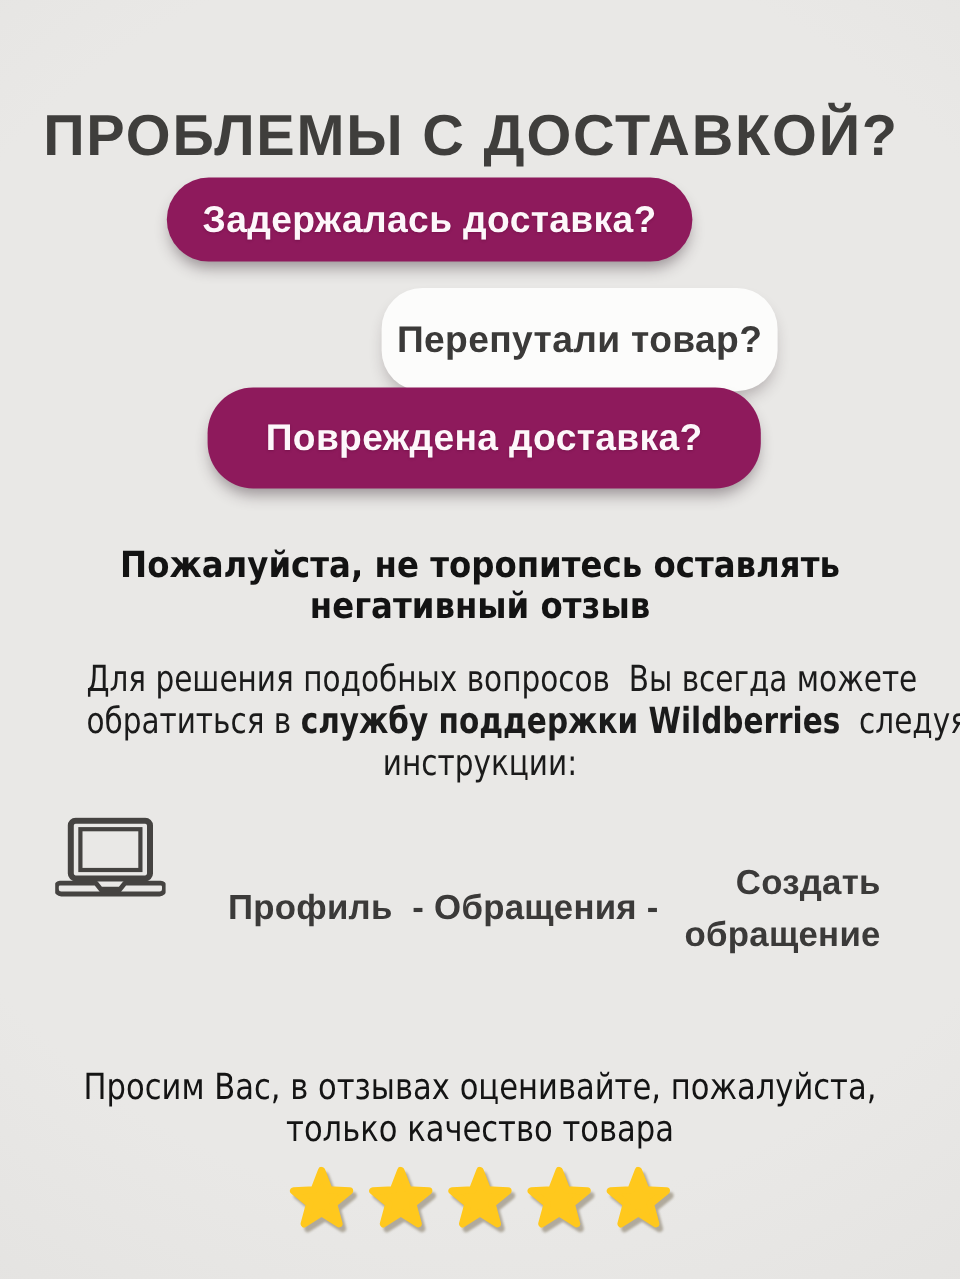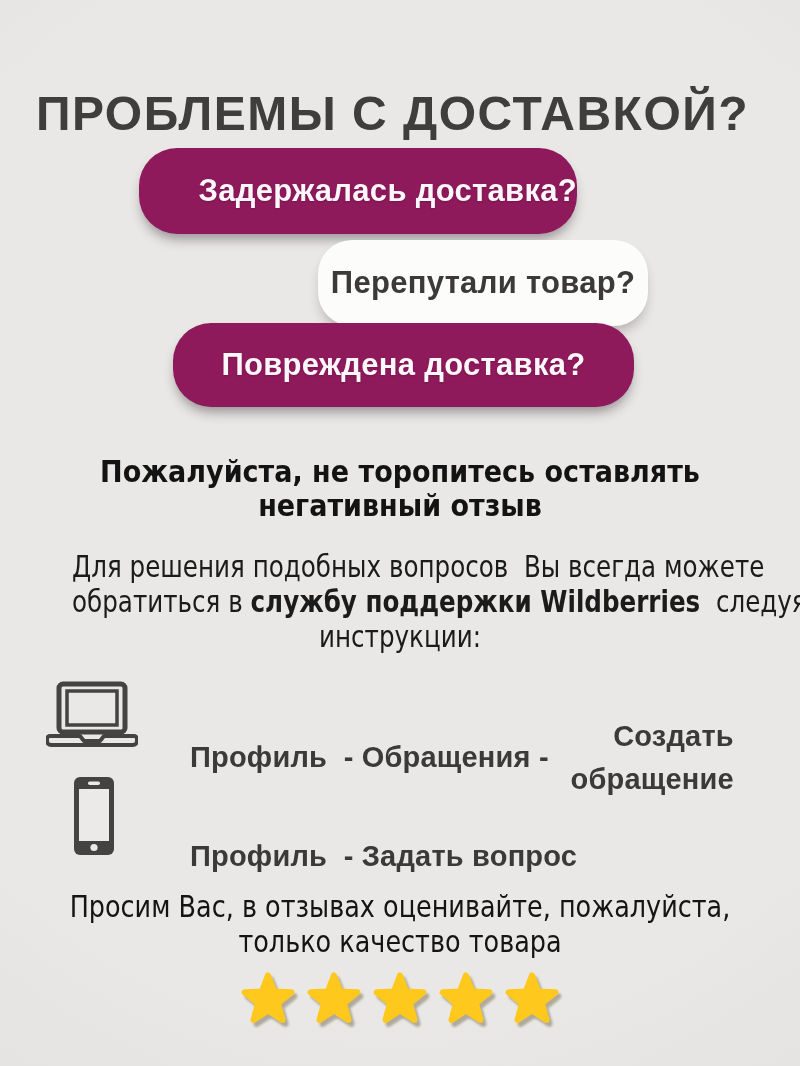--- a/index.html
+++ b/index.html
@@ -11,21 +11,21 @@
   .title{
     position:absolute;top:54px;left:0;right:15px;text-align:center;
     font-size:48px;font-weight:800;letter-spacing:1.5px;color:#3f3e3c;
   }
   .pill{
     position:absolute;display:flex;align-items:center;justify-content:center;
     font-weight:800;font-size:31px;letter-spacing:.3px;
   }
   .pill-accent{background:#8e1a5c;color:#fdf7fa;box-shadow:0 8px 12px -3px rgba(55,40,48,.45);text-shadow:0 1px 2px rgba(80,10,50,.35);}
   .pill-white{background:#fcfcfb;color:#3b3a39;box-shadow:0 8px 12px -3px rgba(55,40,48,.3);}
-  .pill-1{left:139px;top:148px;width:438px;height:86px;border-radius:38px;justify-content:flex-end;}
+  .pill-1{left:139px;top:148px;width:438px;height:70px;border-radius:38px;}
   .pill-2{left:318px;top:240px;width:330px;height:86px;border-radius:34px;}
   .pill-3{left:173px;top:323px;width:461px;height:84px;border-radius:38px;}
   .plea{
     position:absolute;top:455px;left:0;right:0;text-align:center;
     font-family:"DejaVu Sans", sans-serif;font-weight:700;font-size:30px;line-height:34px;
     color:#131313;transform:scaleX(.9);
   }
   .support{
     position:absolute;top:549px;left:0;right:0;text-align:center;
     font-family:"DejaVu Sans", sans-serif;font-size:30px;line-height:35px;
@@ -92,33 +92,20 @@
         <rect class="stroke-ico" x="21" y="10" width="50" height="34" stroke-width="3.5"></rect>
         <path class="stroke-ico" stroke-width="4" stroke-linejoin="round" d="M4,55 h30 l4,5 h16 l4,-5 h30 a3,3 0 0 1 3,3 v2 a4,4 0 0 1 -4,4 h-82 a4,4 0 0 1 -4,-4 v-2 a3,3 0 0 1 3,-3 z"></path>
       </svg>
     </span>
     <div class="path">
       <span class="steps">Профиль  - Обращения -</span>
       <span class="wrap-step">Создать обращение</span>
     </div>
   </div>
 
-  <div class="row row-2">
-    <span class="icon-phone">
-      <svg width="44" height="80" viewBox="0 0 44 80">
-        <rect x="2" y="1" width="40" height="78" rx="6" fill="#454341"></rect>
-        <rect x="7" y="13" width="30" height="52" fill="#eceae8"></rect>
-        <rect x="16" y="5.5" width="12" height="3.5" rx="1.7" fill="#eceae8"></rect>
-        <circle cx="22" cy="71.5" r="3.6" fill="#eceae8"></circle>
-      </svg>
-    </span>
-    <div class="path">
-      <span class="steps">Профиль  - Задать вопрос</span>
-    </div>
-  </div>
 
   <div class="footer-text">
     <span class="line">Просим Вас, в отзывах оценивайте, пожалуйста,</span>
     <span class="line">только качество товара</span>
   </div>
 
   <div class="stars" style="color: rgb(255, 200, 29);">
     <span class="star">
       <svg width="56" height="56" viewBox="0 0 64 64">
         <polygon fill="currentColor" stroke="currentColor" stroke-width="7" stroke-linejoin="round" points="32,4 39.05,22.3 58.6,23.35 43.4,35.7 48.5,54.65 32,44 15.5,54.65 20.6,35.7 5.4,23.35 24.95,22.3"></polygon>

